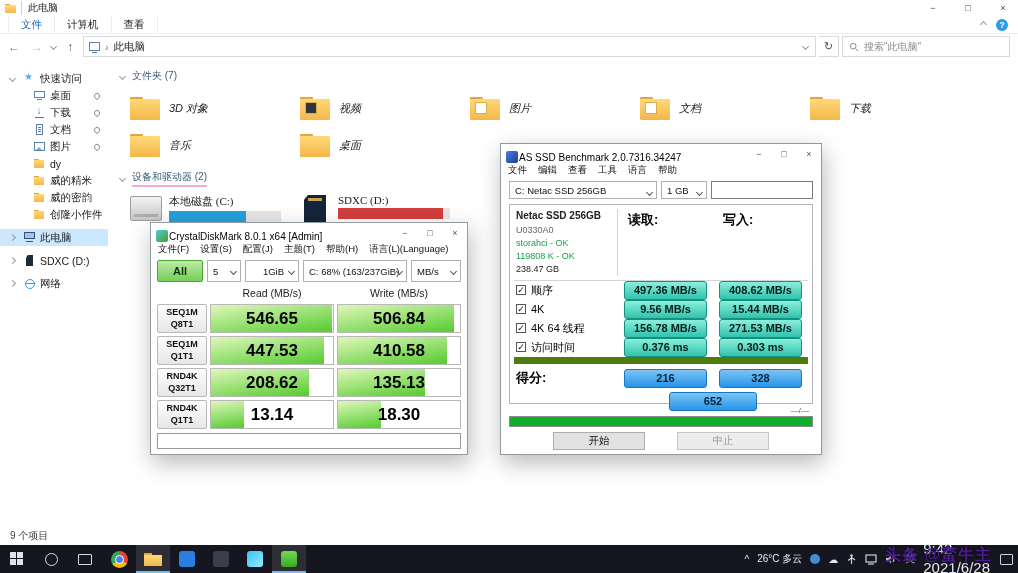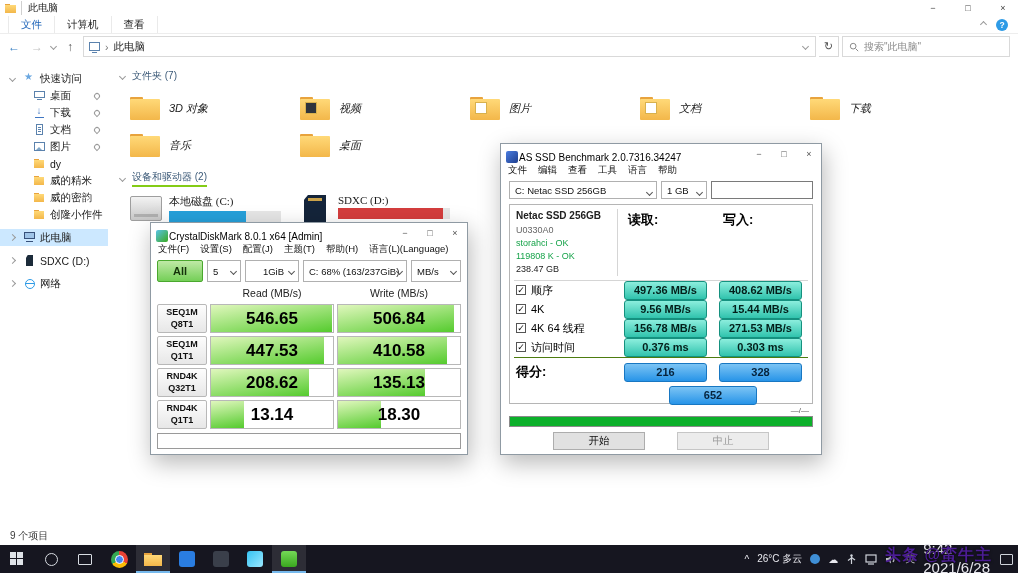--- a/index.html
+++ b/index.html
@@ -62,21 +62,21 @@
   .ic-fold::before { content:""; position:absolute; top:1px; left:0; width:5px; height:2px; background:#e8a33d; }
   .ic-fold::after { content:""; position:absolute; top:2px; left:0; right:1px; bottom:1px; background:linear-gradient(180deg,#ffd978,#f3b74a); }
   .ic-pc::before { content:""; position:absolute; top:0; left:0; right:0; bottom:4px; border:1px solid #37507a; background:#9fc4e8; }
   .ic-pc::after { content:""; position:absolute; bottom:1px; left:2px; right:2px; height:1px; background:#37507a; }
   .ic-sd::before { content:""; position:absolute; top:0; left:2px; width:7px; height:11px; background:#1c2b3a; clip-path:polygon(0 25%,25% 0,100% 0,100% 100%,0 100%); }
   .ic-net::before { content:""; position:absolute; top:1px; left:1px; width:8px; height:8px; border:1px solid #2e9be6; border-radius:50%; }
   .ic-net::after { content:""; position:absolute; top:5px; left:1px; width:9px; height:1px; background:#2e9be6; }
 
   .ex-main { flex:1; padding:4px 0 0 8px; overflow:hidden; position:relative; }
   .group-header { display:flex; align-items:center; gap:7px; font-size:10px; color:#3c5a78; margin:4px 0 7px 4px; }
-  .group-header.devices span.gh-text { border-bottom:2px solid #84cc16; padding-bottom:1px; }
+  .group-header.devices span.gh-text { border-bottom:2px solid #f9a8d4; padding-bottom:1px; }
   .tiles { display:grid; grid-template-columns:repeat(5,170px); grid-auto-rows:37px; margin-left:14px; margin-bottom:6px; }
   .tiles.drives { grid-template-columns:repeat(2,170px); grid-auto-rows:44px;font-family:Liberation Serif, serif; }
   .ftile { display:flex; align-items:center; gap:9px; }
   .ficon { width:30px; height:23px; position:relative; flex:none; }
   .ficon::before { content:""; position:absolute; top:0; left:0; width:13px; height:5px; background:#e8a33d; border-radius:1px 1px 0 0; }
   .ficon::after { content:""; position:absolute; top:2px; left:0; right:0; bottom:0; background:linear-gradient(180deg,#ffd978,#f3b74a); border-radius:1px; }
   .ficon .inner { position:absolute; top:5px; left:5px; width:12px; height:12px; background:#fff; border:1px solid #d8b14e; z-index:1; }
   .ficon .inner.dark { background:#30343c; }
   .flabel { font-size:11px; color:#1a1a1a;font-style:italic; }
 
@@ -131,21 +131,21 @@
   .devinfo .model { font-size:10px; font-weight:bold; }
   .devinfo .gray { color:#666; }
   .devinfo .ok { color:#17a34a; }
   .rw-head { font-size:13px; font-weight:bold; color:#000; padding:2px 0 0 10px; }
   .trow { display:grid; grid-template-columns:104px 1fr 1fr; align-items:center; flex:1; }
   .tlabel { display:flex; align-items:center; gap:5px; font-size:11px; color:#000; padding-left:2px; }
   .checkbox { width:10px; height:10px; border:1px solid #555; background:#fff; font-size:9px; line-height:9px; text-align:center; color:#111; flex:none; }
   .rescell { height:19px; margin:0 6px; border:1px solid #15917f; border-radius:3px; background:linear-gradient(180deg,#8ceedd,#30c3ad); display:flex; align-items:center; justify-content:center; font-size:11px; font-weight:bold; color:#031f1a; }
   .scorecell { border:1px solid #1877c2; background:linear-gradient(180deg,#7cc4f4,#2794e8); color:#06233c; }
   .score-label { font-size:13px; font-weight:bold; padding-left:2px; }
-  .assd-scores { border-top:1px solid #4d7c0f; padding-top:5px; }
+  .assd-scores { border-top:7px solid #4d7c0f; padding-top:5px; }
   .total-row { display:grid; grid-template-columns:104px 1fr 1fr; margin:4px 0 4px; }
   .total-wrap { grid-column:2/4; display:flex; justify-content:center; }
   .total-wrap .rescell { width:46%; }
   .progress-note { text-align:right; font-size:8px; color:#555; margin:2px 12px 0; }
   .progressbar { height:11px; margin:1px 8px 0; border:1px solid #8a8a8a; background:#e8e8e8; }
   .pfill { height:100%; }
   .assd-buttons { height:27px; display:flex; align-items:center; justify-content:space-around; padding:0 36px; flex:none; }
   .btn { width:92px; height:18px; background:#e1e1e1; border:1px solid #adadad; font-size:10.5px; color:#111; display:flex; align-items:center; justify-content:center; font-family:inherit; }
   .btn.disabled { color:#9a9a9a; background:#ececec; border-color:#c6c6c6; }
 

